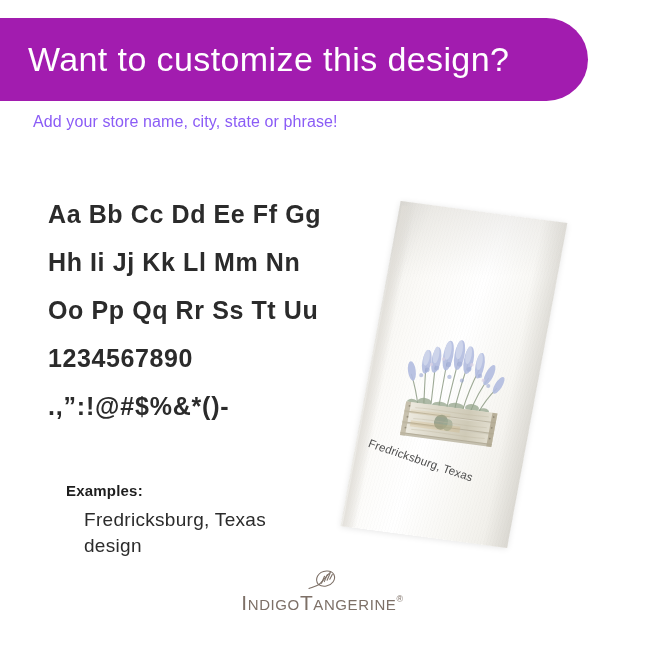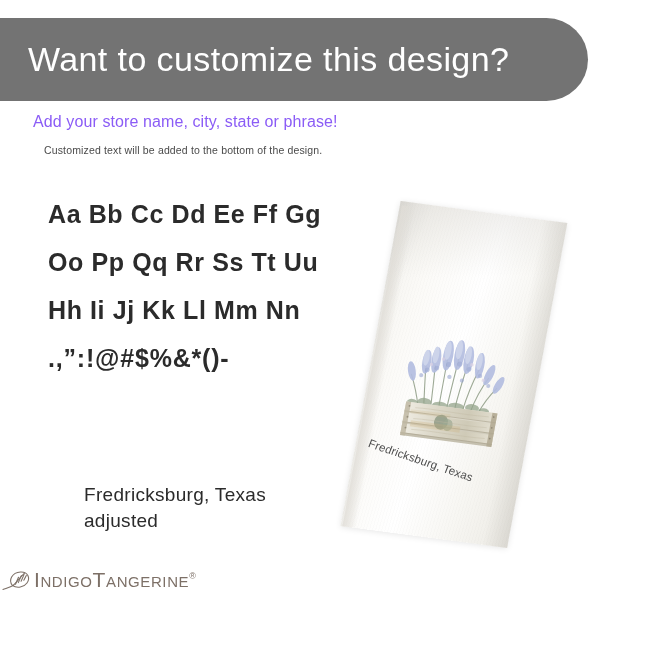--- a/index.html
+++ b/index.html
@@ -16,21 +16,21 @@
     -webkit-font-smoothing: antialiased;
   }
 
   
   .banner {
     position: absolute;
     left: 0;
     top: 18px;
     width: 588px;
     height: 83px;
-    background: #737373;
+    background: #a21caf;
     border-top-right-radius: 42px;
     border-bottom-right-radius: 42px;
     display: flex;
     align-items: center;
   }
   .banner-title {
     color: #ffffff;
     font-size: 34px;
     font-weight: 300;
     letter-spacing: 0.4px;
@@ -102,21 +102,21 @@
     white-space: nowrap;
   }
 
   
   .logo {
     position: absolute;
     left: 0;
     right: 0;
     top: 568px;
     display: flex;
-    flex-direction: row;
+    flex-direction: column;
     align-items: center;
   }
   .logo-leaf { display: block; margin-bottom: 1px; }
   .logo-text {
     font-size: 21px;
     font-weight: 400;
     color: #7d7067;
     font-variant: small-caps;
     letter-spacing: 0.6px;
     font-family: "Liberation Sans", sans-serif;
@@ -197,33 +197,34 @@
 </head>
 <body>
 
 <div class="banner">
   <div class="banner-title">Want to customize this design?</div>
 </div>
 
 <div class="subtitle">Add your store name, city, state or phrase!</div>
 
 <div class="notes">
-  <div>Customized text will be added to the bottom of the design.</div>
 </div>
 
 <div class="specimen">
   <div class="spec-line">Aa Bb Cc Dd Ee Ff Gg</div>
+  <div class="spec-line">Hh Ii Jj Kk Ll Mm Nn</div>
   <div class="spec-line">Oo Pp Qq Rr Ss Tt Uu</div>
-  <div class="spec-line">Hh Ii Jj Kk Ll Mm Nn</div>
+  <div class="spec-line">1234567890</div>
   <div class="spec-line symbols">.,”:!@#$%&amp;*()-</div>
 </div>
 
 <div class="examples">
+  <div class="examples-label">Examples:</div>
   <div class="example-item">Fredricksburg, Texas</div>
-  <div class="example-item">adjusted</div>
+  <div class="example-item">design</div>
 </div>
 
 <div class="product">
   <div class="towel-wrap">
     <div class="towel">
       <div class="towel-shade"></div>
       <div class="towel-fold"></div>
 
       <svg class="art" viewBox="0 0 118 118">
         <defs>

